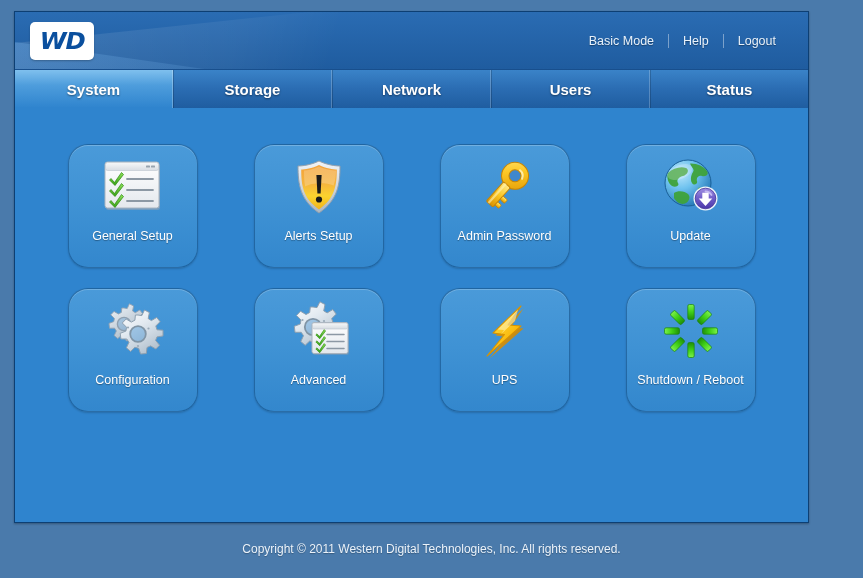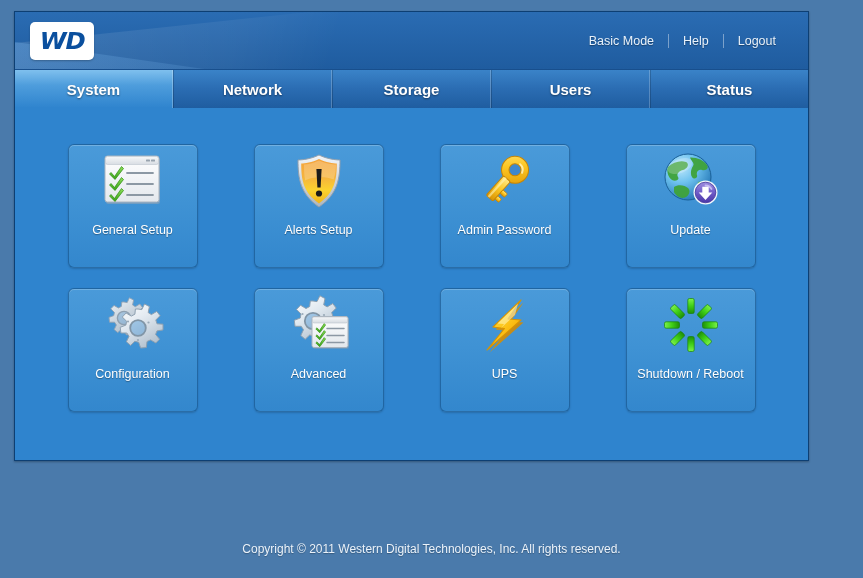--- a/index.html
+++ b/index.html
@@ -16,21 +16,21 @@
     font-family: "Liberation Sans", sans-serif;
     -webkit-font-smoothing: antialiased;
   }
 
   
   .app-frame {
     position: absolute;
     left: 14px;
     top: 11px;
     width: 795px;
-    height: 450px;
+    height: 512px;
     border: 1px solid #0d3f73;
     background: #2f84ce;
     box-shadow: 0 1px 2px rgba(0,0,0,0.30);
     overflow: hidden;
   }
 
   
   .header {
     position: relative;
     height: 58px;
@@ -158,30 +158,30 @@
     grid-template-columns: repeat(4, 130px);
     justify-content: center;
     column-gap: 56px;
     row-gap: 20px;
     padding: 0 14px;
   }
 
   .tile {
     width: 130px;
     height: 124px;
-    border-radius: 6px;
+    border-radius: 20px;
     background: linear-gradient(180deg, #4a9ad9 0%, #3f92d4 48%, #3387cd 100%);
     border: 1px solid rgba(17,73,125,0.55);
     box-shadow: inset 0 1px 0 rgba(255,255,255,0.22), 0 1px 2px rgba(0,0,0,0.18);
     display: flex;
     flex-direction: column;
     align-items: center;
     justify-content: flex-start;
     cursor: pointer;
-    padding-top: 0;
+    padding-top: 6px;
     position: relative;
   }
   .tile-icon {
     width: 74px;
     height: 72px;
     display: flex;
     align-items: center;
     justify-content: center;
     flex: 0 0 auto;
   }
@@ -231,22 +231,22 @@
       <a class="header-link">Basic Mode</a>
       <span class="header-sep"></span>
       <a class="header-link">Help</a>
       <span class="header-sep"></span>
       <a class="header-link">Logout</a>
     </div>
   </div>
 
   <div class="tabbar">
     <div class="tab active">System</div>
+    <div class="tab">Storage</div>
     <div class="tab">Network</div>
-    <div class="tab">Storage</div>
     <div class="tab">Users</div>
     <div class="tab">Status</div>
   </div>
 
   <div class="content">
     <div class="tile-grid">
 
       <div class="tile">
         <div class="tile-icon">
           <svg width="62" height="56" viewBox="0 0 62 56">

